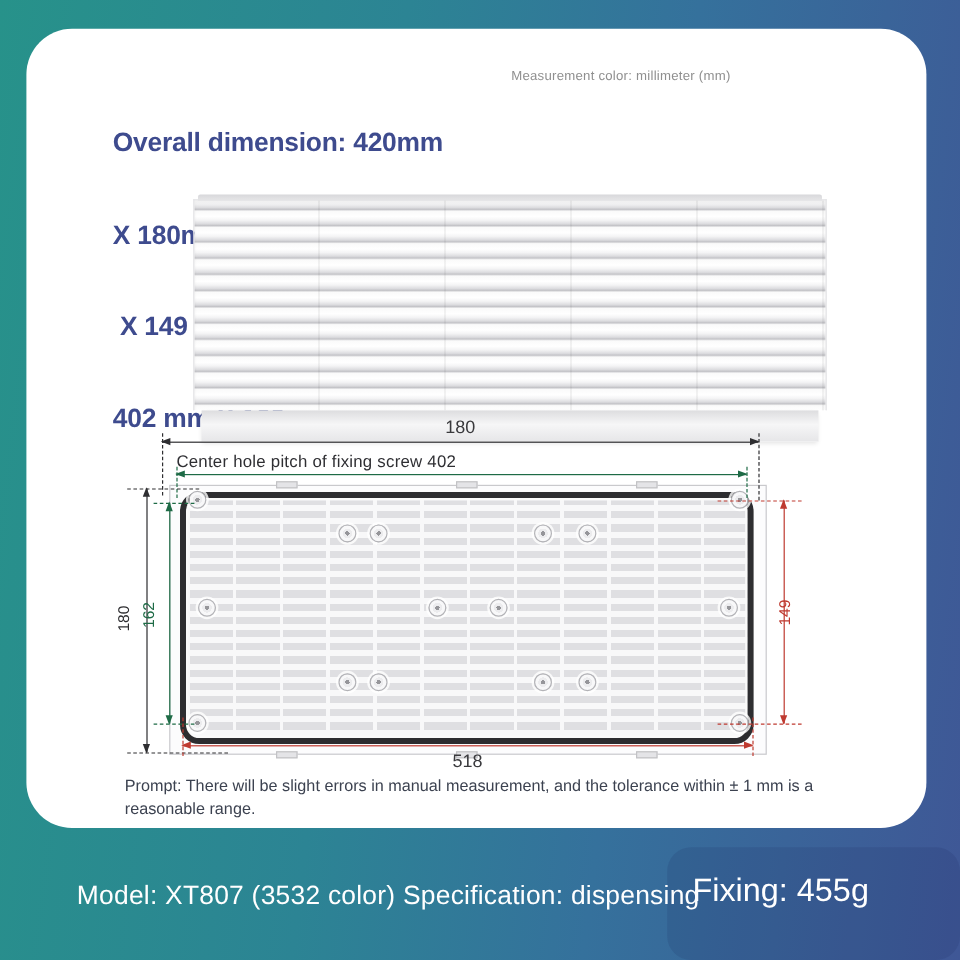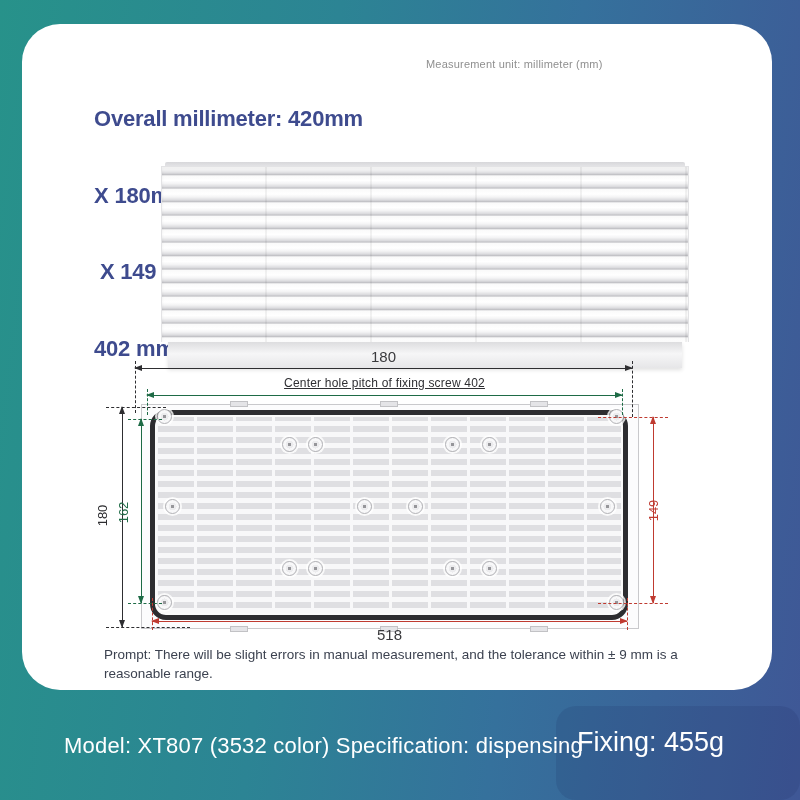--- a/index.html
+++ b/index.html
@@ -65,21 +65,21 @@
   .hline{position:absolute;height:0;border-top:1px solid currentColor;}
   .vline{position:absolute;width:0;border-left:1px solid currentColor;}
   .hdash{position:absolute;height:0;border-top:1px dashed currentColor;}
   .vdash{position:absolute;width:0;border-left:1px dashed currentColor;}
   .ar{position:absolute;width:0;height:0;}
   .ar-l{left:-1px;top:-4px;border-top:3.5px solid transparent;border-bottom:3.5px solid transparent;border-right:8px solid currentColor;}
   .ar-r{right:-1px;top:-4px;border-top:3.5px solid transparent;border-bottom:3.5px solid transparent;border-left:8px solid currentColor;}
   .ar-u{top:-1px;left:-4px;border-left:3.5px solid transparent;border-right:3.5px solid transparent;border-bottom:8px solid currentColor;}
   .ar-d{bottom:-1px;left:-4px;border-left:3.5px solid transparent;border-right:3.5px solid transparent;border-top:8px solid currentColor;}
   .dim-label{position:absolute;color:#3a3a3d;font-size:15px;text-align:center;}
-  .dim-label-sm{position:absolute;color:#2f2f33;font-size:12px;text-align:center;letter-spacing:0.2px;text-decoration:underline;}
+  .dim-label-sm{position:absolute;color:#2f2f33;font-size:14px;letter-spacing:0.2px;}
   .vlabel{position:absolute;font-size:13px;transform:rotate(-90deg);transform-origin:center;white-space:nowrap;}
   .c-black{color:#2e2e31;}
   .c-green{color:#1e6b46;}
   .c-red{color:#bf3a30;}
   
   .prompt{
     position:absolute;left:104px;top:645px;width:614px;
     color:#3c4250;font-size:13.5px;line-height:19px;
   }
   
@@ -95,26 +95,26 @@
     position:absolute;left:577px;top:727px;color:#ffffff;
     font-size:27px;font-weight:500;
   }
 </style>
 </head>
 <body>
 
 <div class="card">
 
   <div class="title">
-    <div>Overall millimeter: 420mm</div>
+    <div>Overall dimension: 420mm</div>
     <div>X 180mm Hole size: 389 mm</div>
     <div> X 149 mm Fixing pitch:</div>
     <div>402 mm X 162 mm</div>
   </div>
-  <div class="unit-note">Measurement unit: millimeter (mm)</div>
+  <div class="unit-note">Measurement color: millimeter (mm)</div>
 
   <div class="louver">
     <div class="louver-toprail"></div>
     <div class="louver-slats"></div>
     <div class="louver-base"></div>
   </div>
 </div>
 
 <div>
 
@@ -187,17 +187,17 @@
 
   <div class="hline c-red" style="left:152px;top:621px;width:475px;">
     <span class="ar ar-l"></span>
     <span class="ar ar-r"></span>
   </div>
   <div class="vdash c-red" style="left:152px;top:598px;height:32px;"></div>
   <div class="vdash c-red" style="left:627px;top:598px;height:32px;"></div>
   <div class="dim-label" style="left:152px;top:626px;width:475px;">518</div>
 </div>
 
-<div class="prompt">Prompt: There will be slight errors in manual measurement, and the tolerance within ± 9 mm is a reasonable range.</div>
+<div class="prompt">Prompt: There will be slight errors in manual measurement, and the tolerance within ± 1 mm is a reasonable range.</div>
 
 <div class="weight-chip"></div>
 <div class="footer-model">Model: XT807 (3532 color) Specification: dispensing</div>
 <div class="footer-weight">Fixing: 455g</div>
 
 </body></html>

